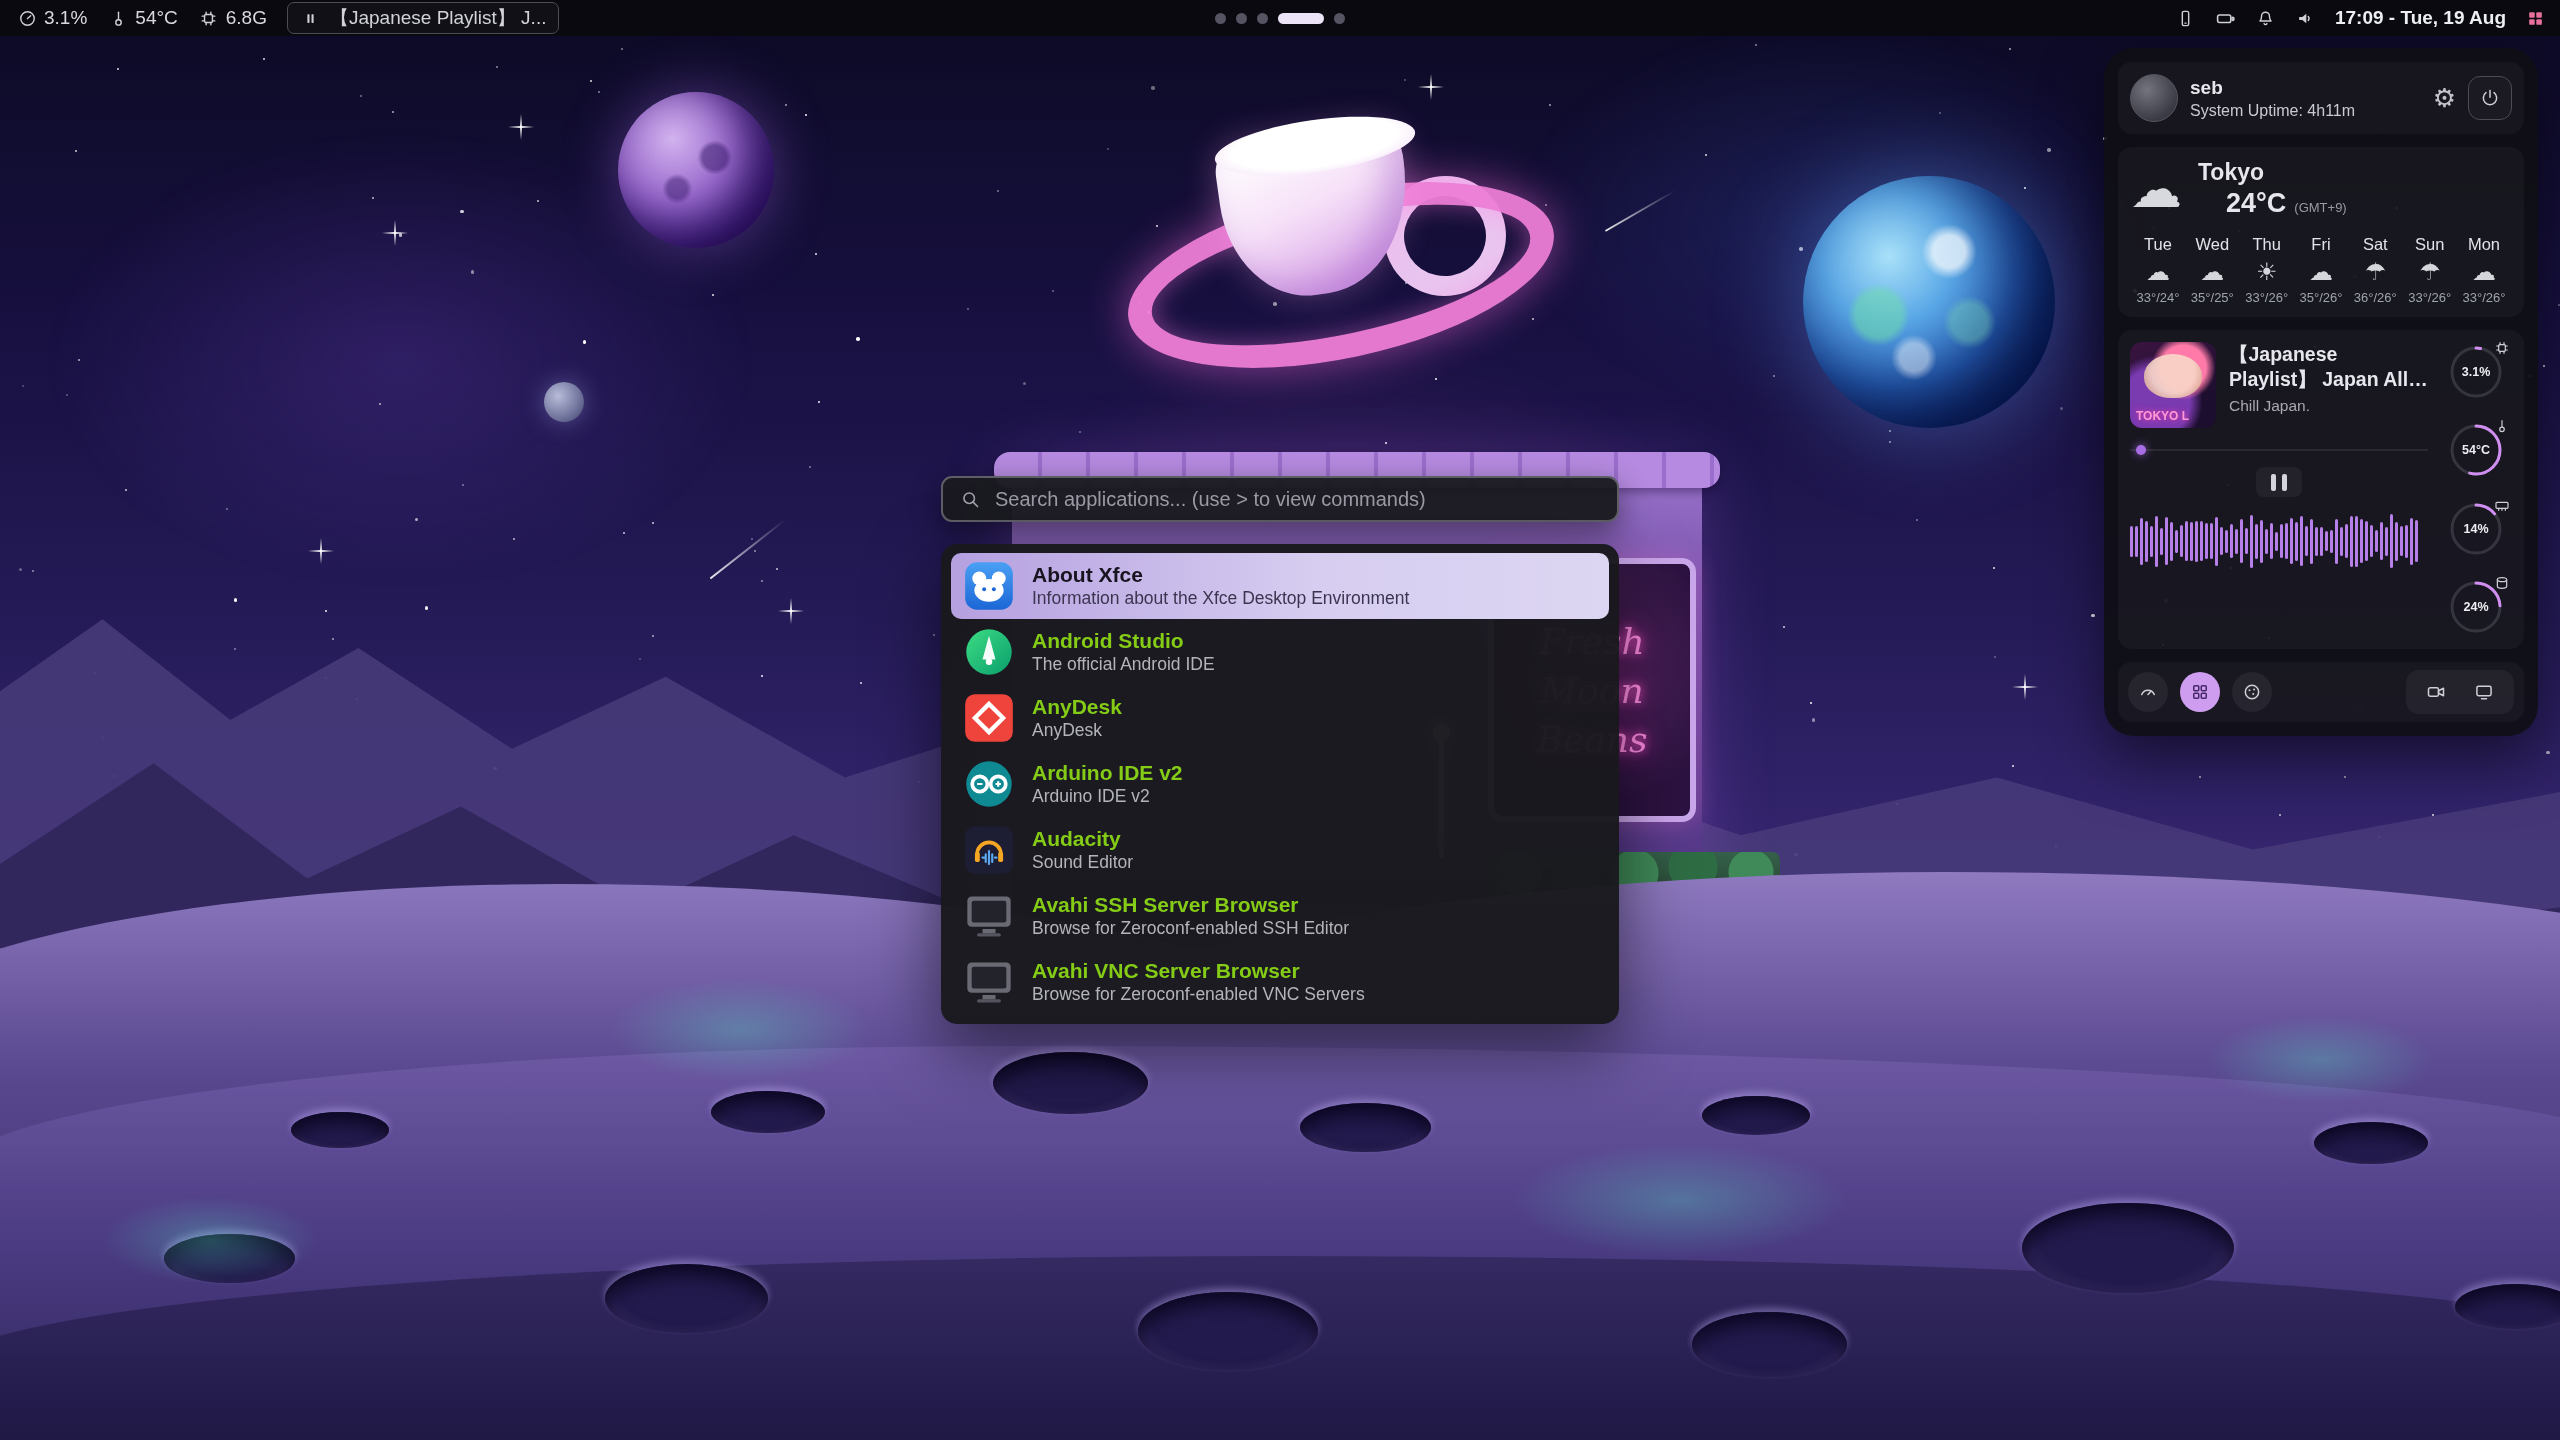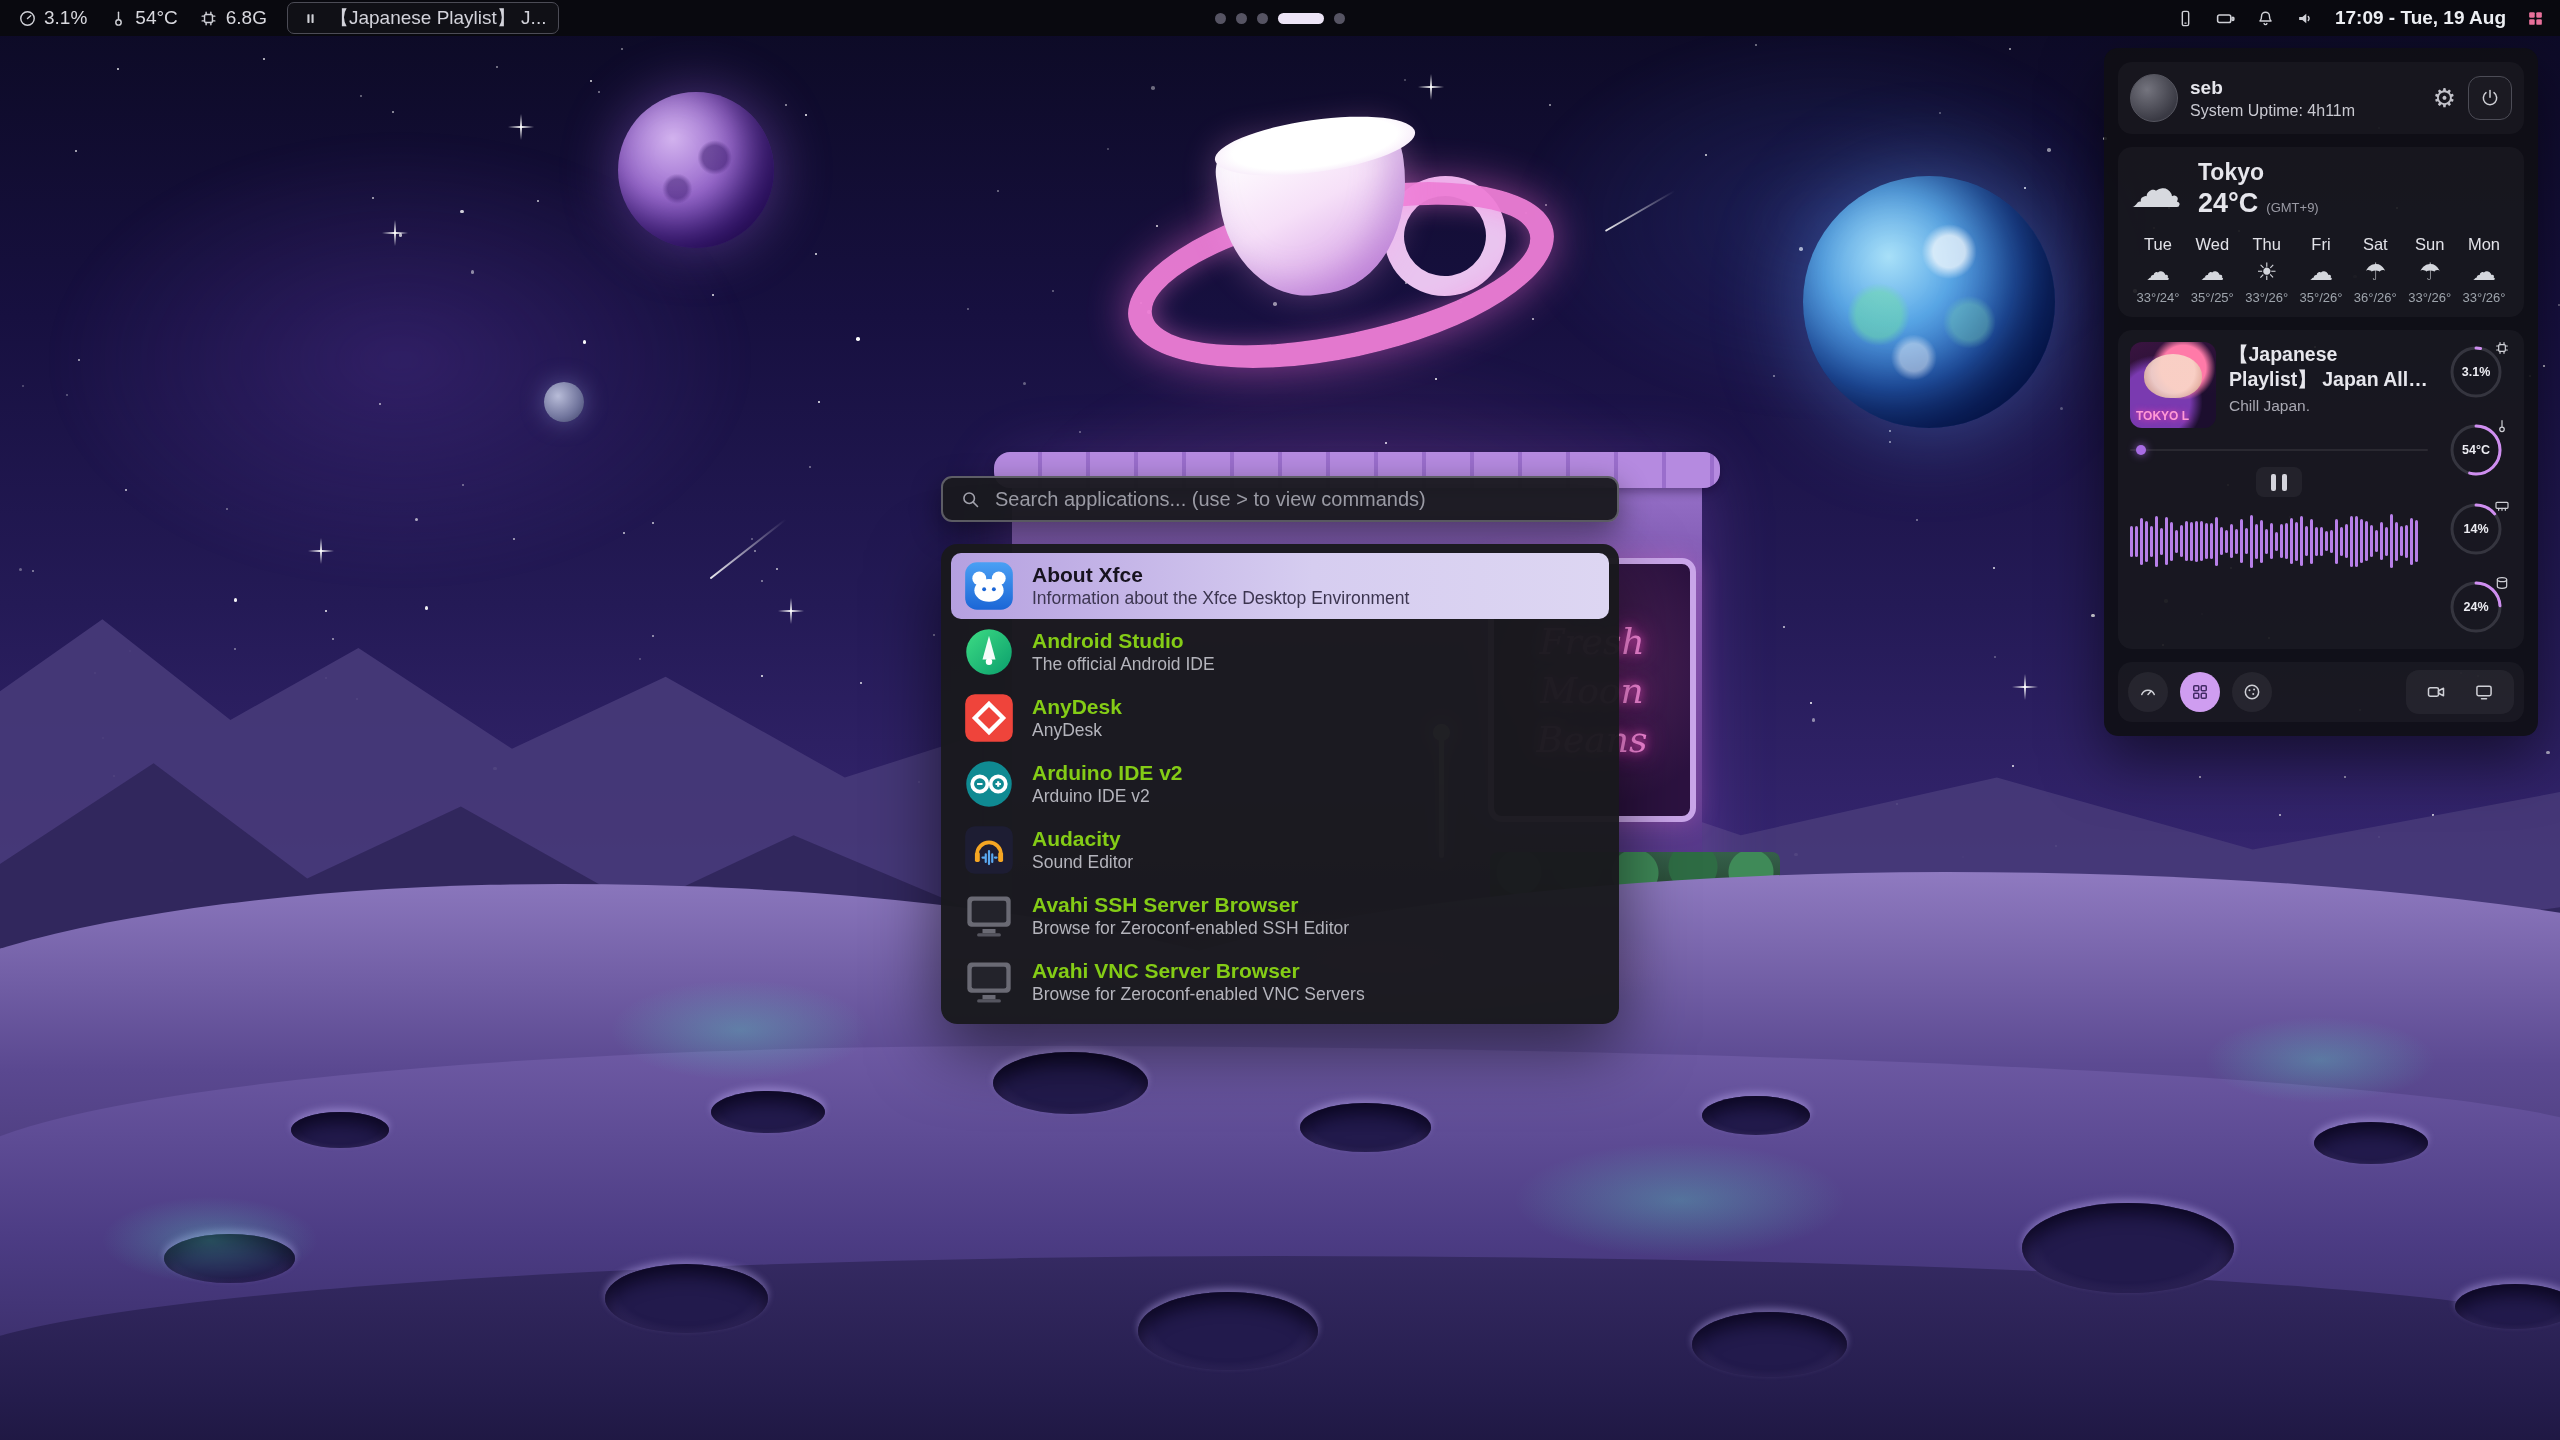--- a/index.html
+++ b/index.html
@@ -126,40 +126,40 @@
   .row{display:flex;align-items:center;gap:17px;height:66px;border-radius:10px;padding:0 12px;}
   .row.selected{background:linear-gradient(90deg,#b5a0e0 0%,#d6cdf0 55%,#ddd6f2 100%);}
   .appicon{width:52px;height:52px;flex:0 0 52px;}
   .rowtext{display:flex;flex-direction:column;justify-content:center;gap:3px;min-width:0;}
   .rowtitle{font-size:21px;font-weight:700;color:#84cc16;line-height:1.1;}
   .rowsub{font-size:17.5px;color:#b4b4bc;line-height:1.1;}
   .row.selected .rowtitle{color:#17131f;}
   .row.selected .rowsub{color:#3c3550;}
 
   
-  #panel{position:absolute;left:2104px;top:48px;width:434px;height:688px;border-radius:14px;
+  #panel{position:absolute;left:2104px;top:48px;width:434px;height:688px;border-radius:30px;
     background:rgba(15,15,20,.93);box-shadow:0 24px 60px rgba(0,0,0,.5);z-index:45;
     display:flex;flex-direction:column;gap:13px;padding:14px;box-sizing:border-box;color:#e6e6ec;}
   .card{background:rgba(255,255,255,.035);border-radius:14px;padding:12px;}
   #user-card{display:flex;align-items:center;gap:12px;}
   #avatar{width:46px;height:46px;border-radius:50%;background:radial-gradient(circle at 35% 32%,#74747e,#3a3a44 72%);
     border:1px solid #55555f;flex:0 0 46px;}
   .user-texts{display:flex;flex-direction:column;gap:3px;min-width:0;}
   #user-name{font-size:19px;font-weight:700;}
   #user-uptime{font-size:16px;color:#c9c9d1;}
   .user-actions{margin-left:auto;display:flex;align-items:center;gap:12px;}
   #gear-btn{font-size:26px;color:#c2c2ca;cursor:default;}
   #power-btn{width:42px;height:42px;border-radius:12px;border:1.5px solid #4c4c56;display:flex;align-items:center;justify-content:center;background:rgba(255,255,255,.02);}
 
   #weather-head{display:flex;align-items:center;gap:16px;}
   #weather-glyph{font-size:52px;color:#d7d9df;line-height:1;}
   .weather-texts{display:flex;flex-direction:column;gap:2px;}
   #weather-city{font-size:23px;font-weight:700;}
   .temp-line{display:flex;align-items:baseline;gap:8px;}
-  #weather-temp{font-size:27px;font-weight:700;}
+  #weather-temp{font-size:27px;font-weight:700;margin-left:28px;}
   #weather-tz{font-size:13px;color:#9a9aa4;}
   #forecast{display:flex;justify-content:space-between;margin-top:16px;padding:0 2px;}
   .fc-col{display:flex;flex-direction:column;align-items:center;gap:6px;width:52px;}
   .fc-day{font-size:16.5px;color:#e2e2e8;}
   .fc-icon{font-size:24px;color:#d4d6dc;line-height:1;}
   .fc-temps{font-size:13px;color:#9ea4ac;white-space:nowrap;}
 
   #media-row{display:flex;gap:12px;flex:1;}
   #media-card{flex:1;display:flex;flex-direction:column;min-width:0;}
   .media-top{display:flex;gap:13px;}

